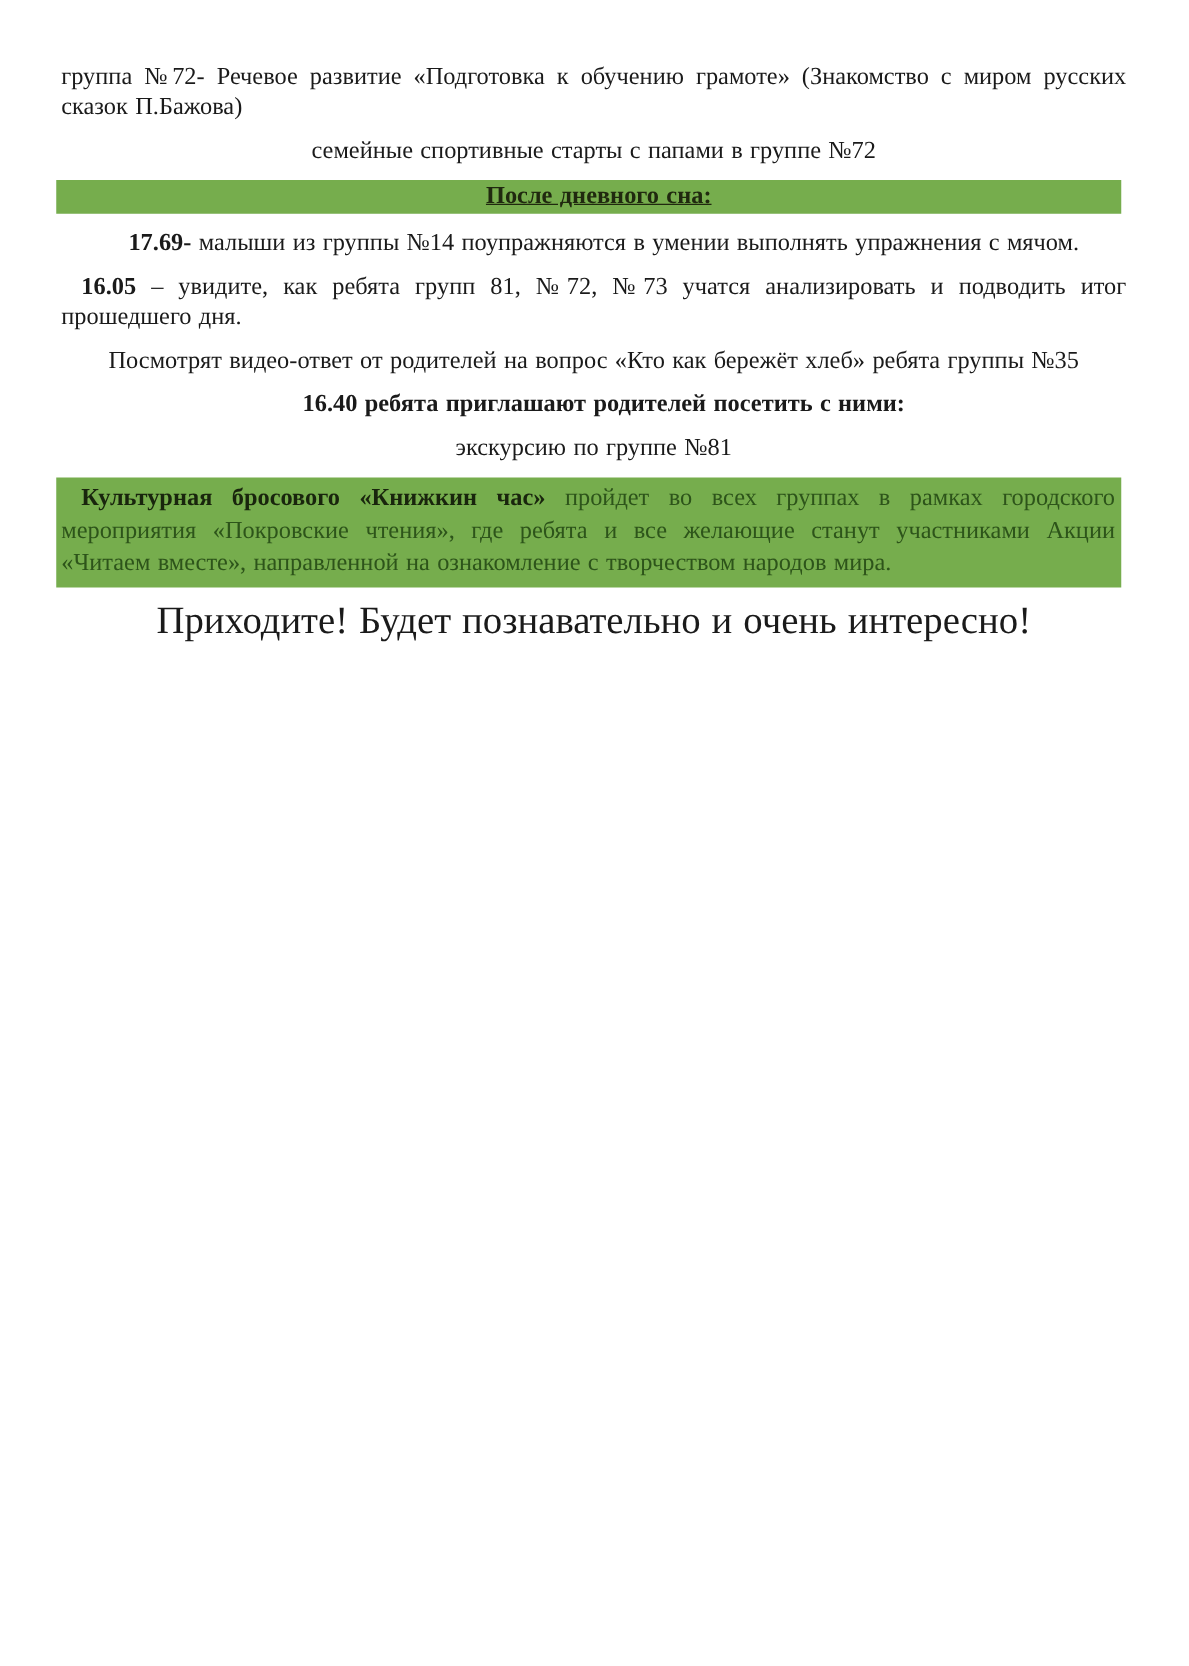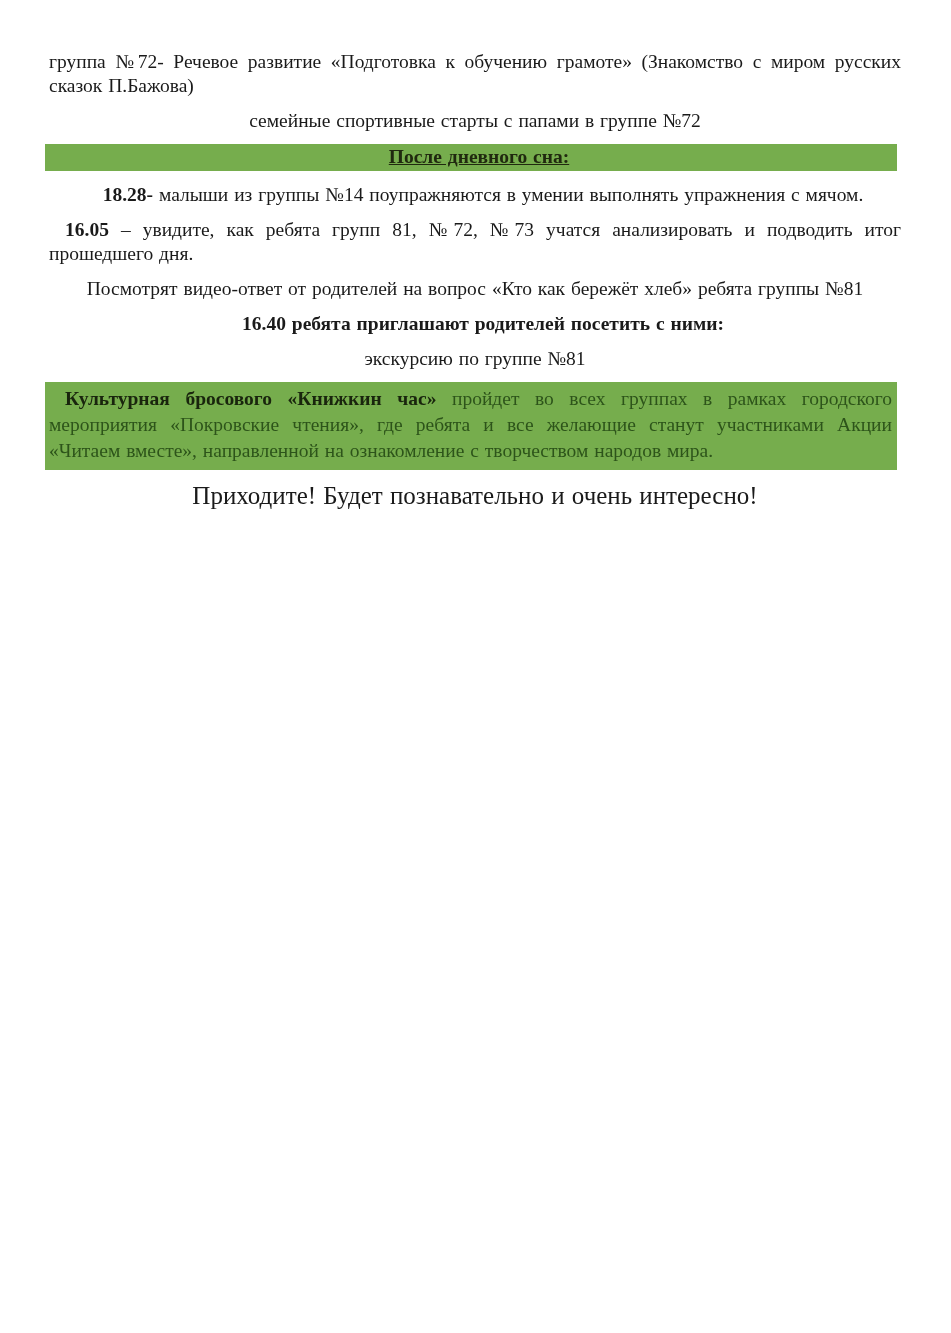--- a/index.html
+++ b/index.html
@@ -56,35 +56,35 @@
   }
   p.block .run {
     color: var(--block-text, #2d541a);
   }
   p.block .run.bold {
     color: var(--block-text-bold, #19250d);
   }
 
   
   p.closing {
-    font-size: 25px;
+    font-size: 31px;
     line-height: 30px;
     margin: 0;
     color: var(--body-text, #141414);
   }
 </style>
 </head>
 <body>
 
 <div class="page">
   <div class="content">
       <p class="body align-justify"><span class="run">группа №72- Речевое развитие «Подготовка к обучению грамоте» (Знакомство с миром русских сказок П.Бажова)</span></p>
       <p class="body align-left"><span class="run">семейные спортивные старты с папами в группе №72</span></p>
       <p class="bar align-left"><span class="run bold underline">После дневного сна:</span></p>
-      <p class="body align-left"><span class="run bold">18.28-</span><span class="run"> малыши из группы №14 поупражняются в умении выполнять упражнения с мячом.</span></p>
+      <p class="body align-left"><span class="run bold">17.69-</span><span class="run"> малыши из группы №14 поупражняются в умении выполнять упражнения с мячом.</span></p>
       <p class="body align-justify"><span class="run bold">16.05</span><span class="run"> – увидите, как ребята групп 81, №72, №73 учатся анализировать и подводить итог прошедшего дня.</span></p>
-      <p class="body align-left"><span class="run">Посмотрят видео-ответ от родителей на вопрос «Кто как бережёт хлеб» ребята группы №81</span></p>
+      <p class="body align-left"><span class="run">Посмотрят видео-ответ от родителей на вопрос «Кто как бережёт хлеб» ребята группы №35</span></p>
       <p class="body align-left"><span class="run bold">16.40 ребята приглашают родителей посетить с ними:</span></p>
       <p class="body align-left"><span class="run">экскурсию по группе №81</span></p>
       <p class="block align-justify"><span class="run bold">Культурная бросового «Книжкин час»</span><span class="run"> пройдет во всех группах в рамках городского мероприятия «Покровские чтения», где ребята и все желающие станут участниками Акции «Читаем вместе», направленной на ознакомление с творчеством народов мира.</span></p>
       <p class="closing align-center"><span class="run">Приходите! Будет познавательно и очень интересно!</span></p>
     </div>
 </div>
 
 </body></html>

